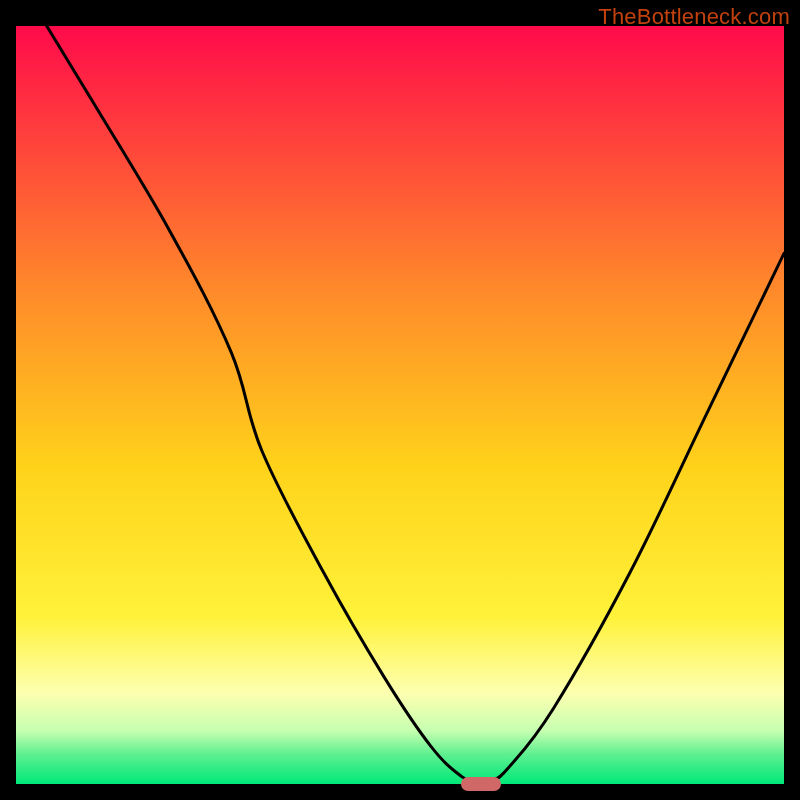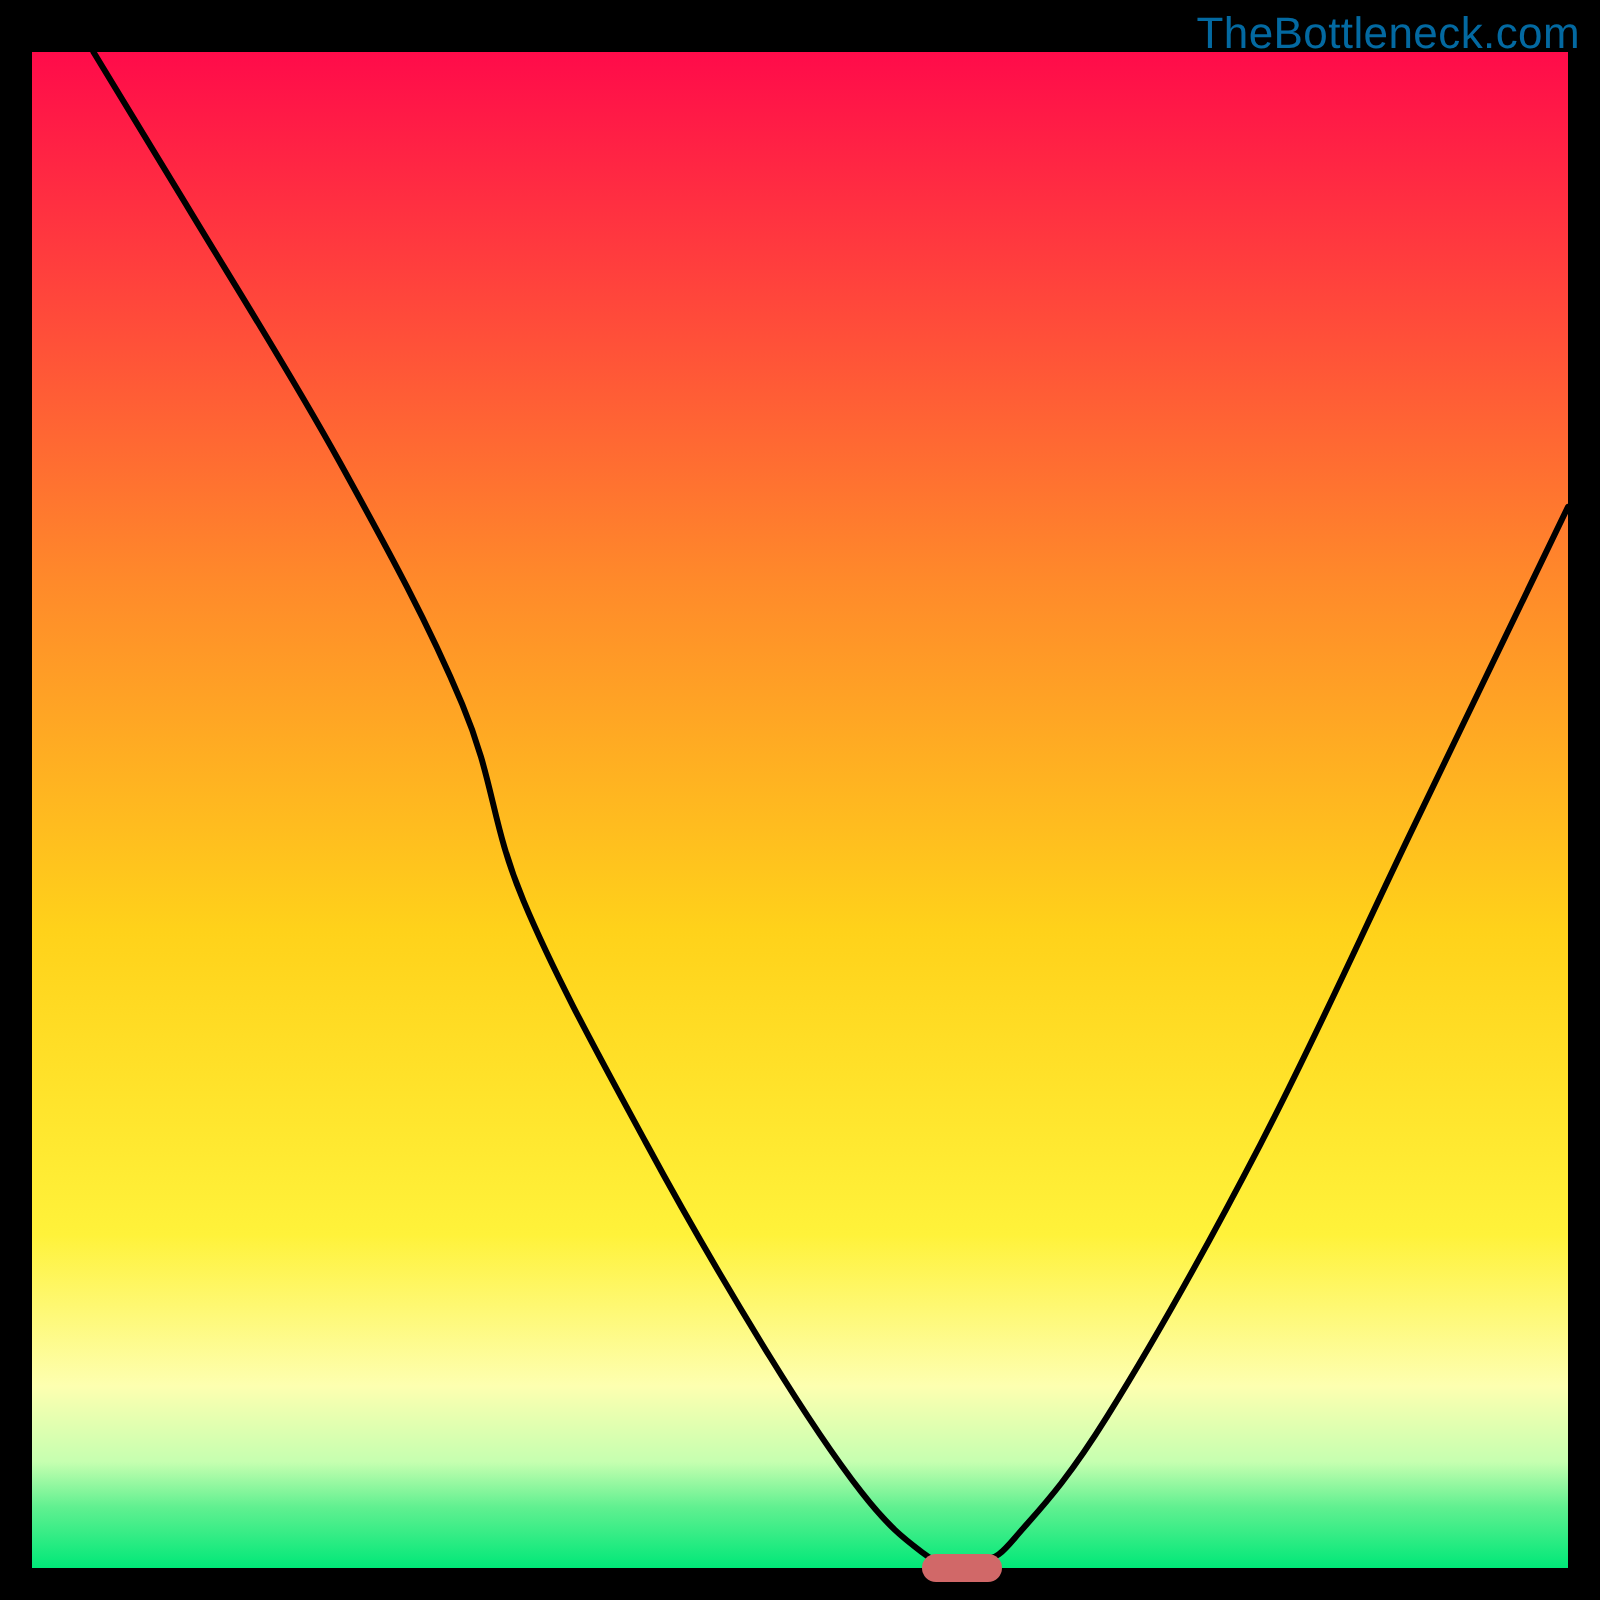--- a/index.html
+++ b/index.html
@@ -13,21 +13,21 @@
     .container {
       width: 800px;
       height: 800px;
       position: relative;
       background: #000;
     }
     .watermark {
       position: absolute;
       top: 4px;
       right: 10px;
-      color: #0369a1;
+      color: #c2410c;
       font-size: 22px;
       font-weight: 500;
       z-index: 10;
       letter-spacing: 0.2px;
     }
     .chart-area {
       position: absolute;
       left: 16px;
       top: 26px;
       width: 768px;

